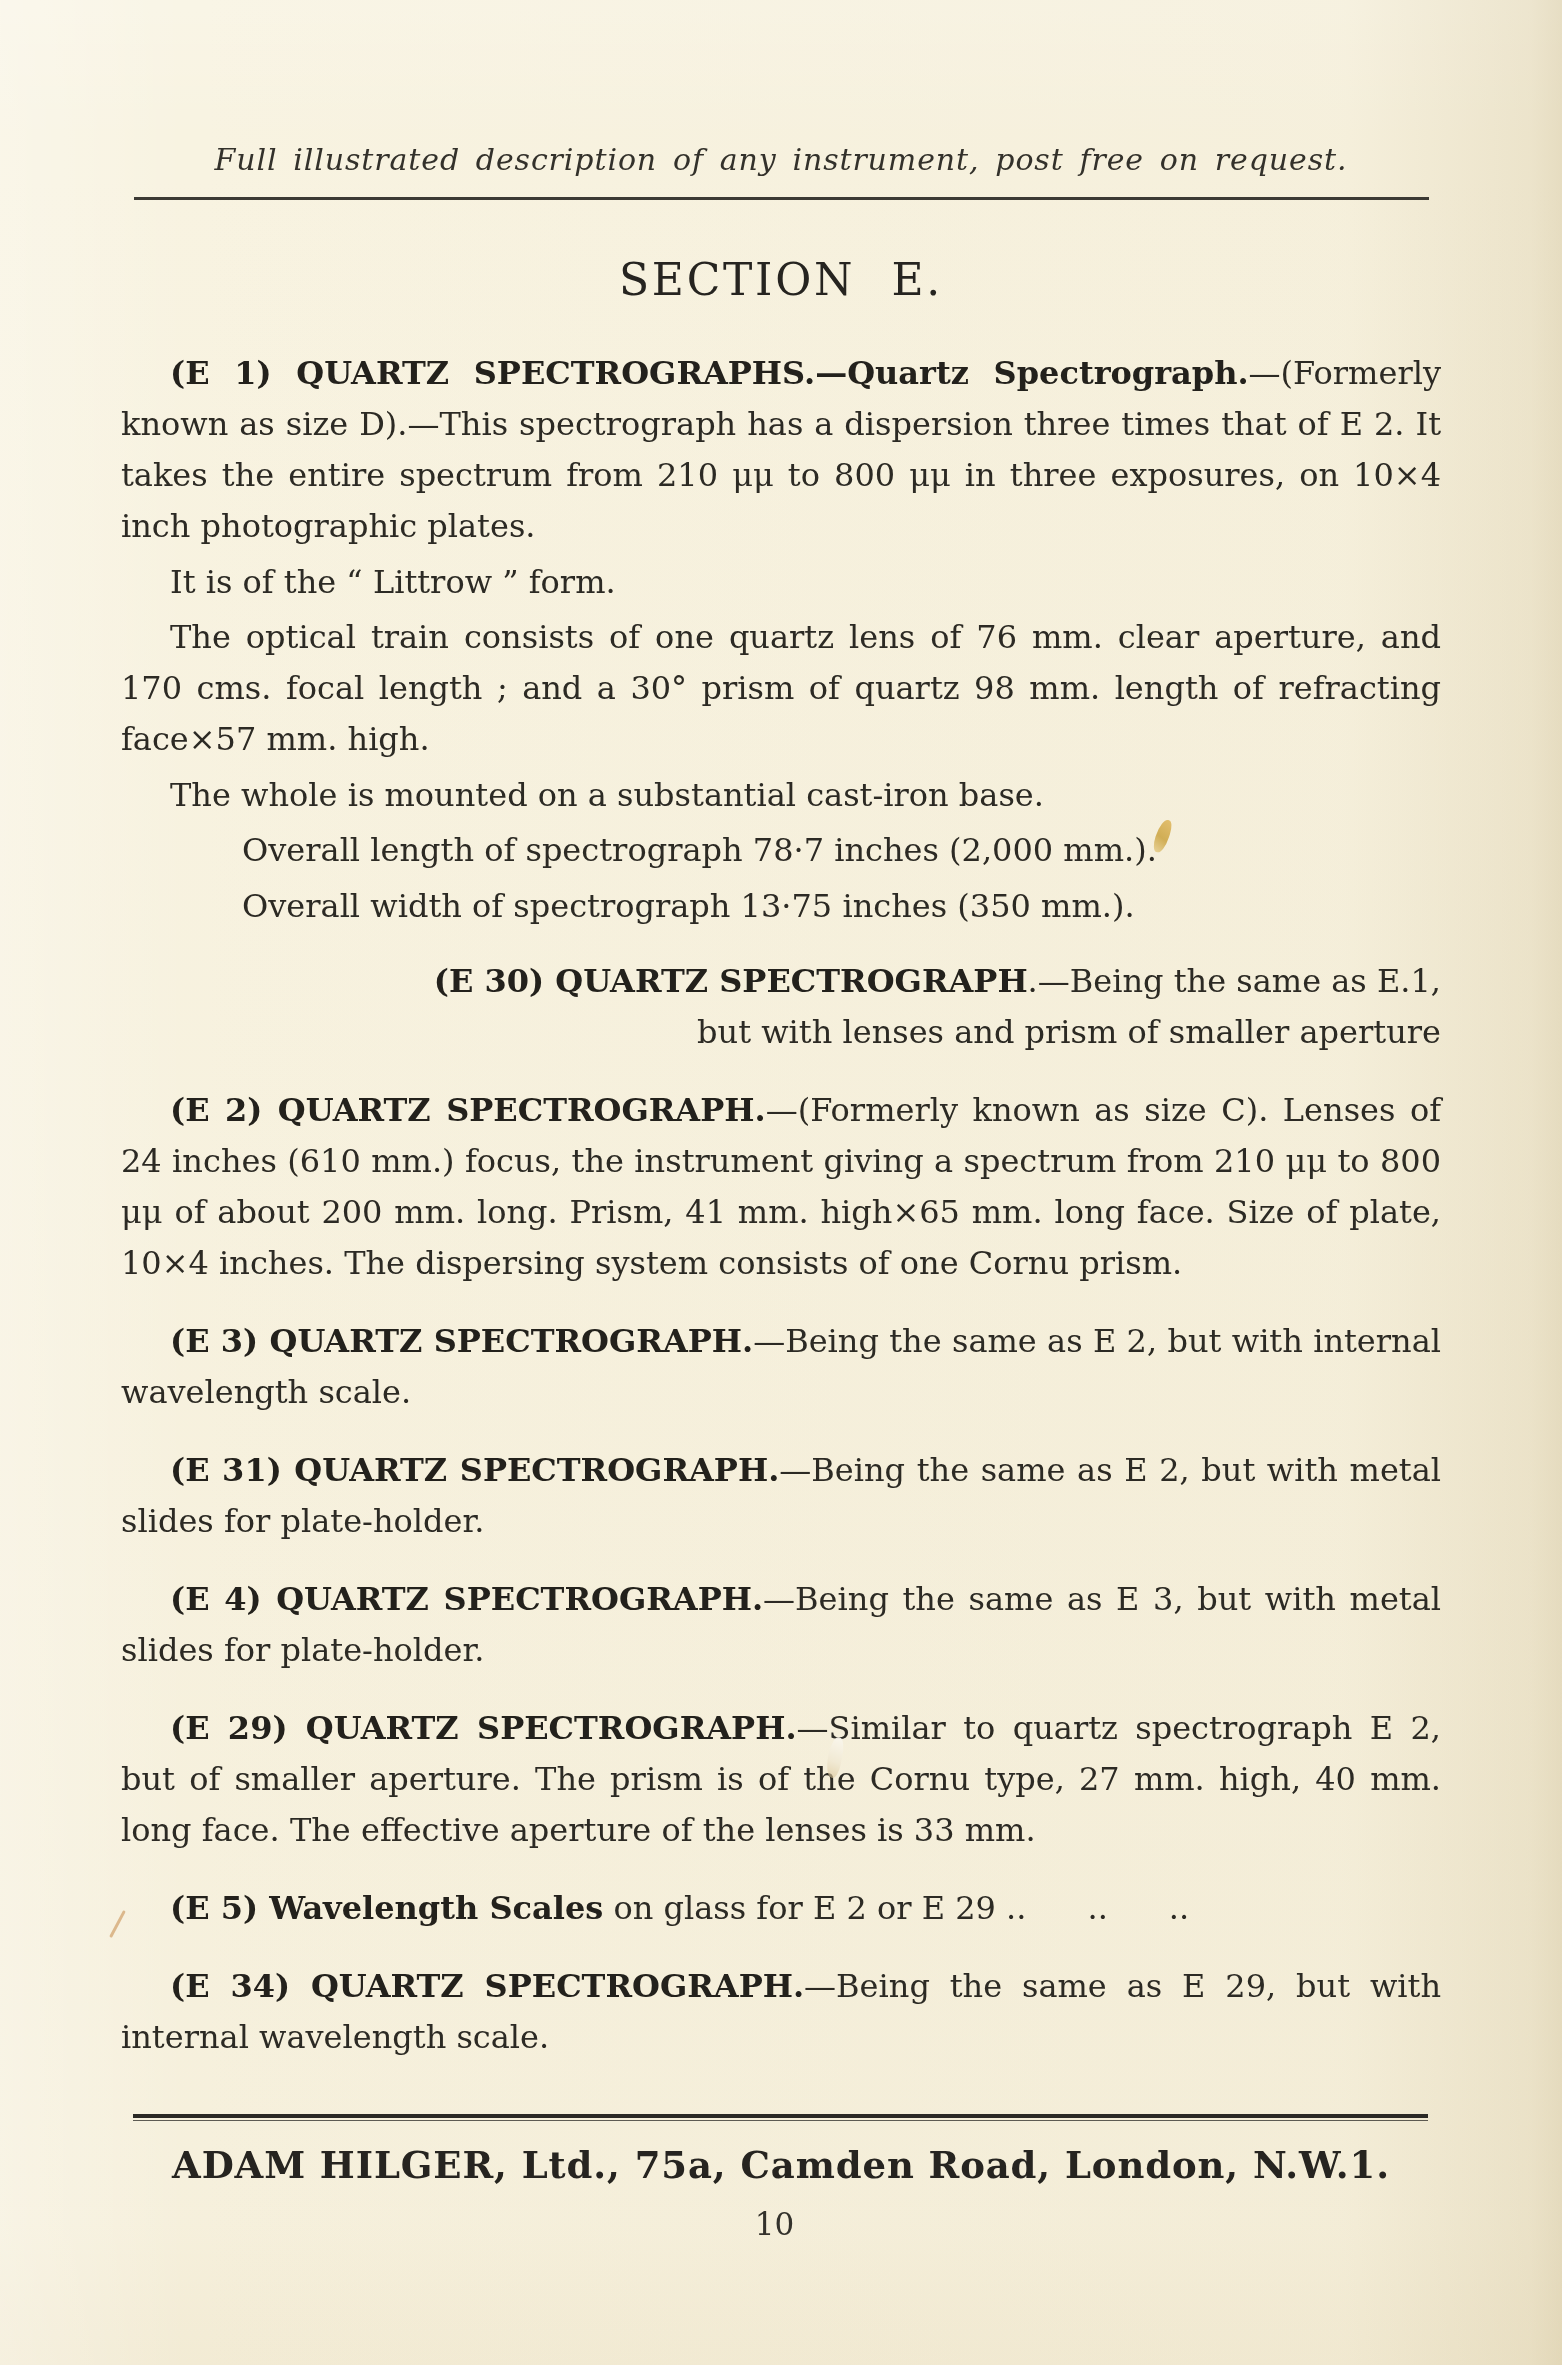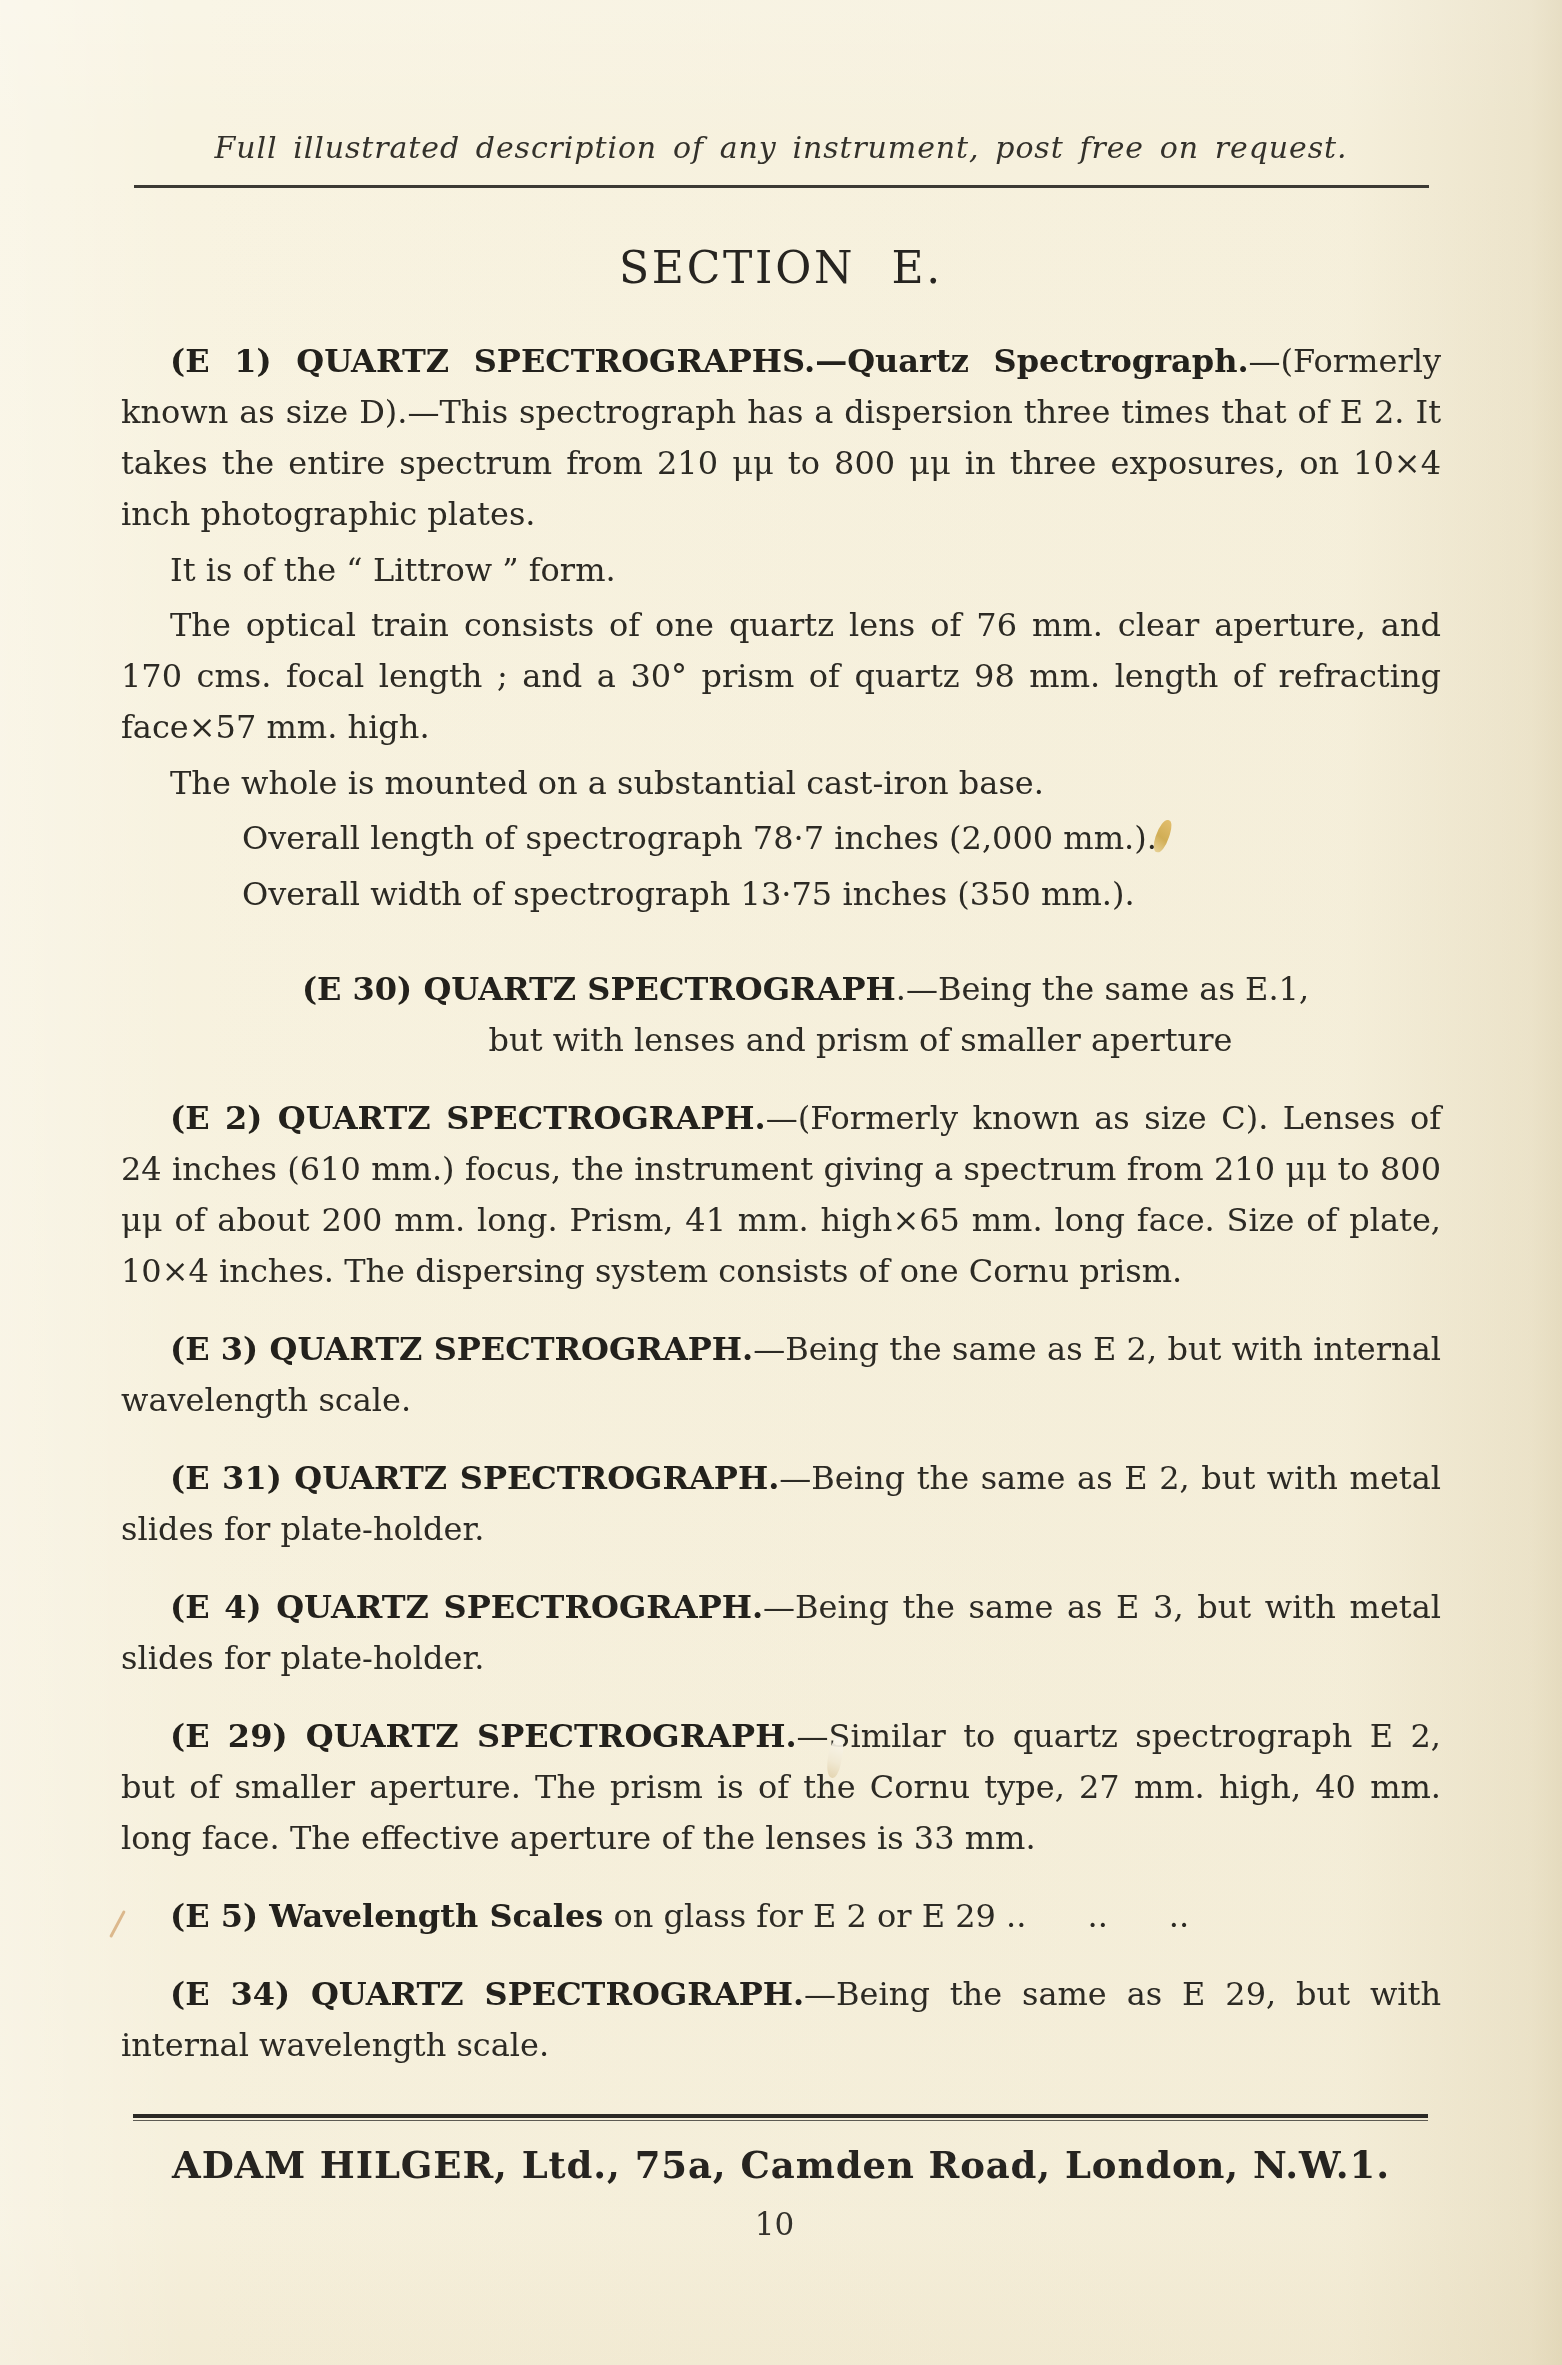--- a/index.html
+++ b/index.html
@@ -8,21 +8,21 @@
     width:1562px;height:2366px;
     margin:0 auto;
     background:#f8f3e1;
     background-image:
       linear-gradient(90deg, rgba(255,255,255,.25) 0%, rgba(255,255,255,0) 12%, rgba(222,208,170,.10) 86%, rgba(205,188,145,.28) 98%, rgba(196,178,132,.35) 100%),
       linear-gradient(180deg, rgba(255,255,255,.18) 0%, rgba(255,255,255,0) 6%, rgba(226,212,176,.10) 94%, rgba(222,206,166,.22) 100%);
     font-family:"DejaVu Serif","Liberation Serif",serif;
     color:#2a2822;
     overflow:hidden;
   }
-  .content{position:absolute;top:0;left:0;right:0;padding:0 121px;}
+  .content{position:absolute;top:0;left:0;right:0;padding:12px 121px;}
   .header-note{
     margin-top:130px;
     text-align:center;
     font-style:italic;
     font-size:30px;
     letter-spacing:0.9px;
     word-spacing:5.4px;
     color:#33312b;
   }
   .rule-top{
@@ -57,21 +57,21 @@
     text-indent:49px;
     color:#2c2a24;
   }
   p.first{margin-top:43px;}
   p.plain{margin-top:4.5px;}
   p.spec{
     margin:4.5px 0 0 121px;
     text-indent:0;
     text-align:left;
   }
-  p.e30{margin-top:44px;text-align:center;}
+  p.e30{margin-top:24px;text-align:right;}
   .e30-line2{display:block;margin-left:159px;text-indent:0;}
   p.gap{margin-top:27px;}
   b.lead{font-weight:bold;color:#23211c;}
   .bottom-rule{
     position:absolute;
     left:133px;right:134px;top:2114px;
     height:1.8px;
     border-top:4.5px solid #2b2925;
     border-bottom:1.8px solid rgba(43,41,37,.75);
   }

